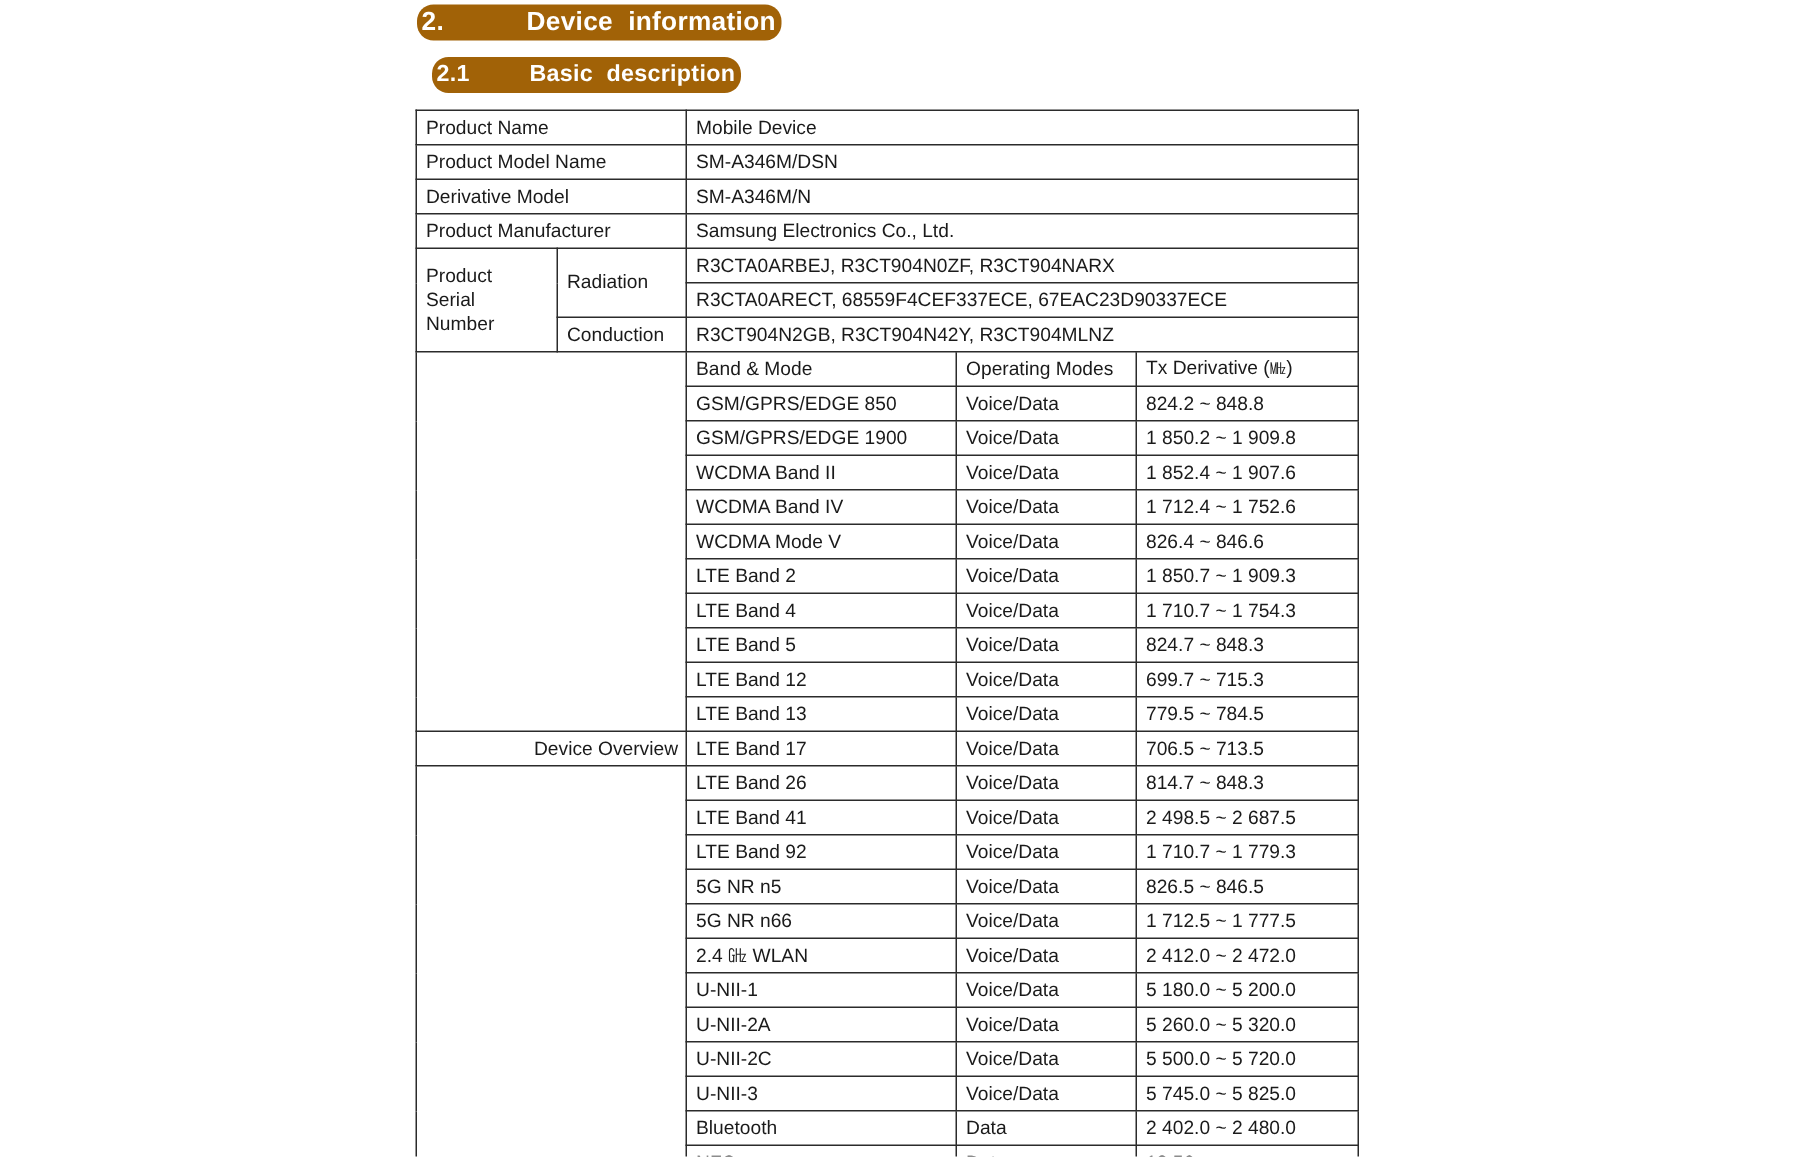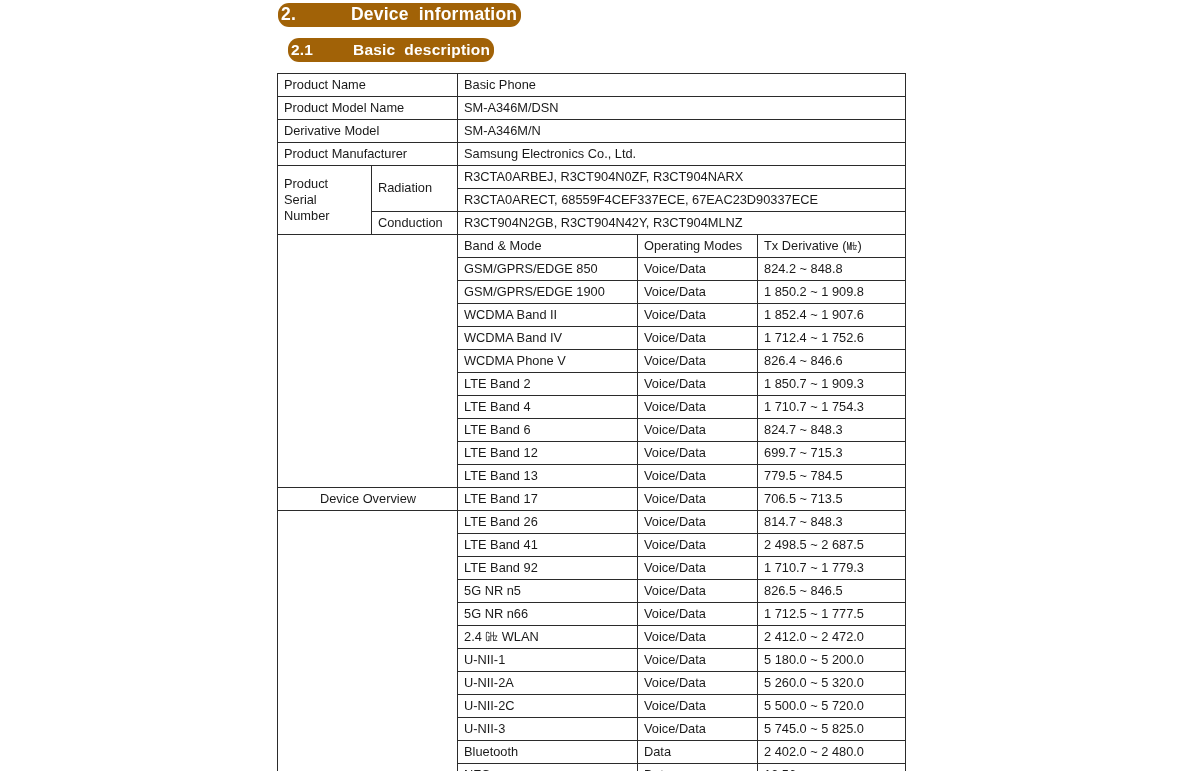--- a/index.html
+++ b/index.html
@@ -67,21 +67,21 @@
     background: #ececec;
     border-top: none;
     border-bottom: none;
   }
   td.hdr {
     background: #e3e3e3;
   }
   td.overview-label {
     background: #ececec;
     vertical-align: middle;
-    text-align: center;
+    text-align: right;
   }
   .unit {
     font-size: 11px;
   }
 
   
   col.c-label  { width: 94px; }
   col.c-sub    { width: 86px; }
   col.c-band   { width: 180px; }
   col.c-mode   { width: 120px; }
@@ -103,21 +103,21 @@
     <col class="c-label">
       <col class="c-sub">
       <col class="c-band">
       <col class="c-mode">
       <col class="c-freq">
   </colgroup>
   <tbody>
 
     <tr>
       <td class="label" colspan="2">Product Name</td>
-      <td colspan="3">Basic Phone</td>
+      <td colspan="3">Mobile Device</td>
     </tr>
     <tr>
       <td class="label" colspan="2">Product Model Name</td>
       <td colspan="3">SM-A346M/DSN</td>
     </tr>
     <tr>
       <td class="label" colspan="2">Derivative Model</td>
       <td colspan="3">SM-A346M/N</td>
     </tr>
     <tr>
@@ -163,36 +163,36 @@
       <td>WCDMA Band II</td>
       <td>Voice/Data</td>
       <td>1 852.4 ~ 1 907.6</td>
     </tr>
     <tr>
       <td>WCDMA Band IV</td>
       <td>Voice/Data</td>
       <td>1 712.4 ~ 1 752.6</td>
     </tr>
     <tr>
-      <td>WCDMA Phone V</td>
+      <td>WCDMA Mode V</td>
       <td>Voice/Data</td>
       <td>826.4 ~ 846.6</td>
     </tr>
     <tr>
       <td>LTE Band 2</td>
       <td>Voice/Data</td>
       <td>1 850.7 ~ 1 909.3</td>
     </tr>
     <tr>
       <td>LTE Band 4</td>
       <td>Voice/Data</td>
       <td>1 710.7 ~ 1 754.3</td>
     </tr>
     <tr>
-      <td>LTE Band 6</td>
+      <td>LTE Band 5</td>
       <td>Voice/Data</td>
       <td>824.7 ~ 848.3</td>
     </tr>
     <tr>
       <td>LTE Band 12</td>
       <td>Voice/Data</td>
       <td>699.7 ~ 715.3</td>
     </tr>
     <tr>
       <td>LTE Band 13</td>

